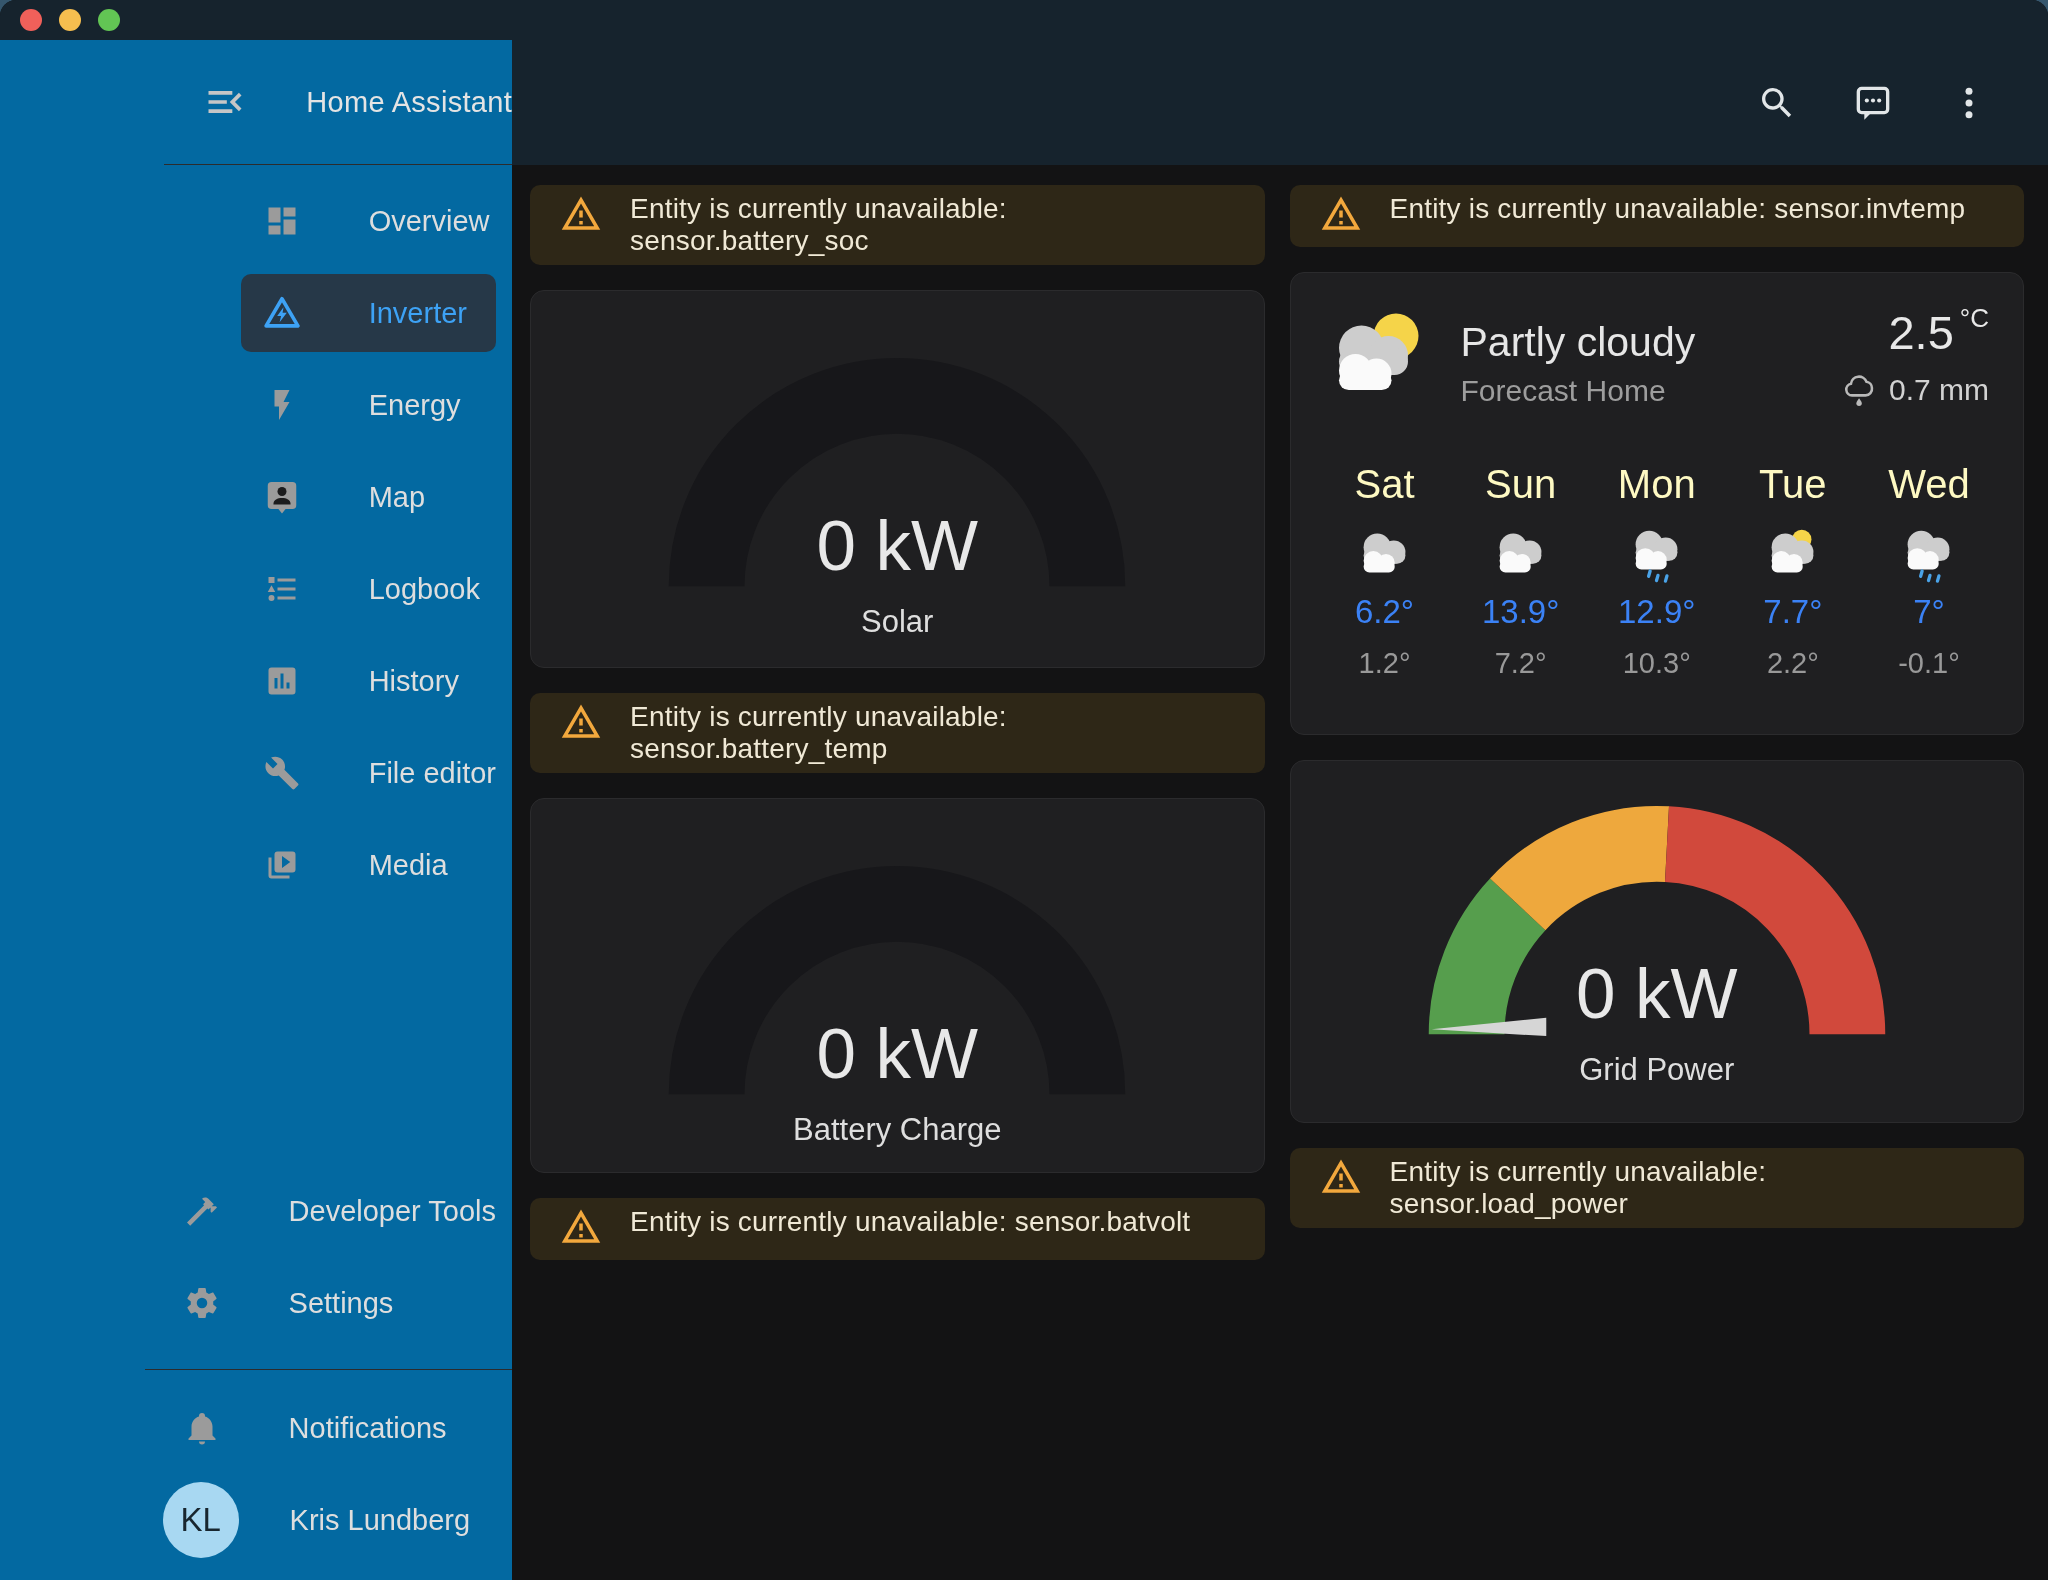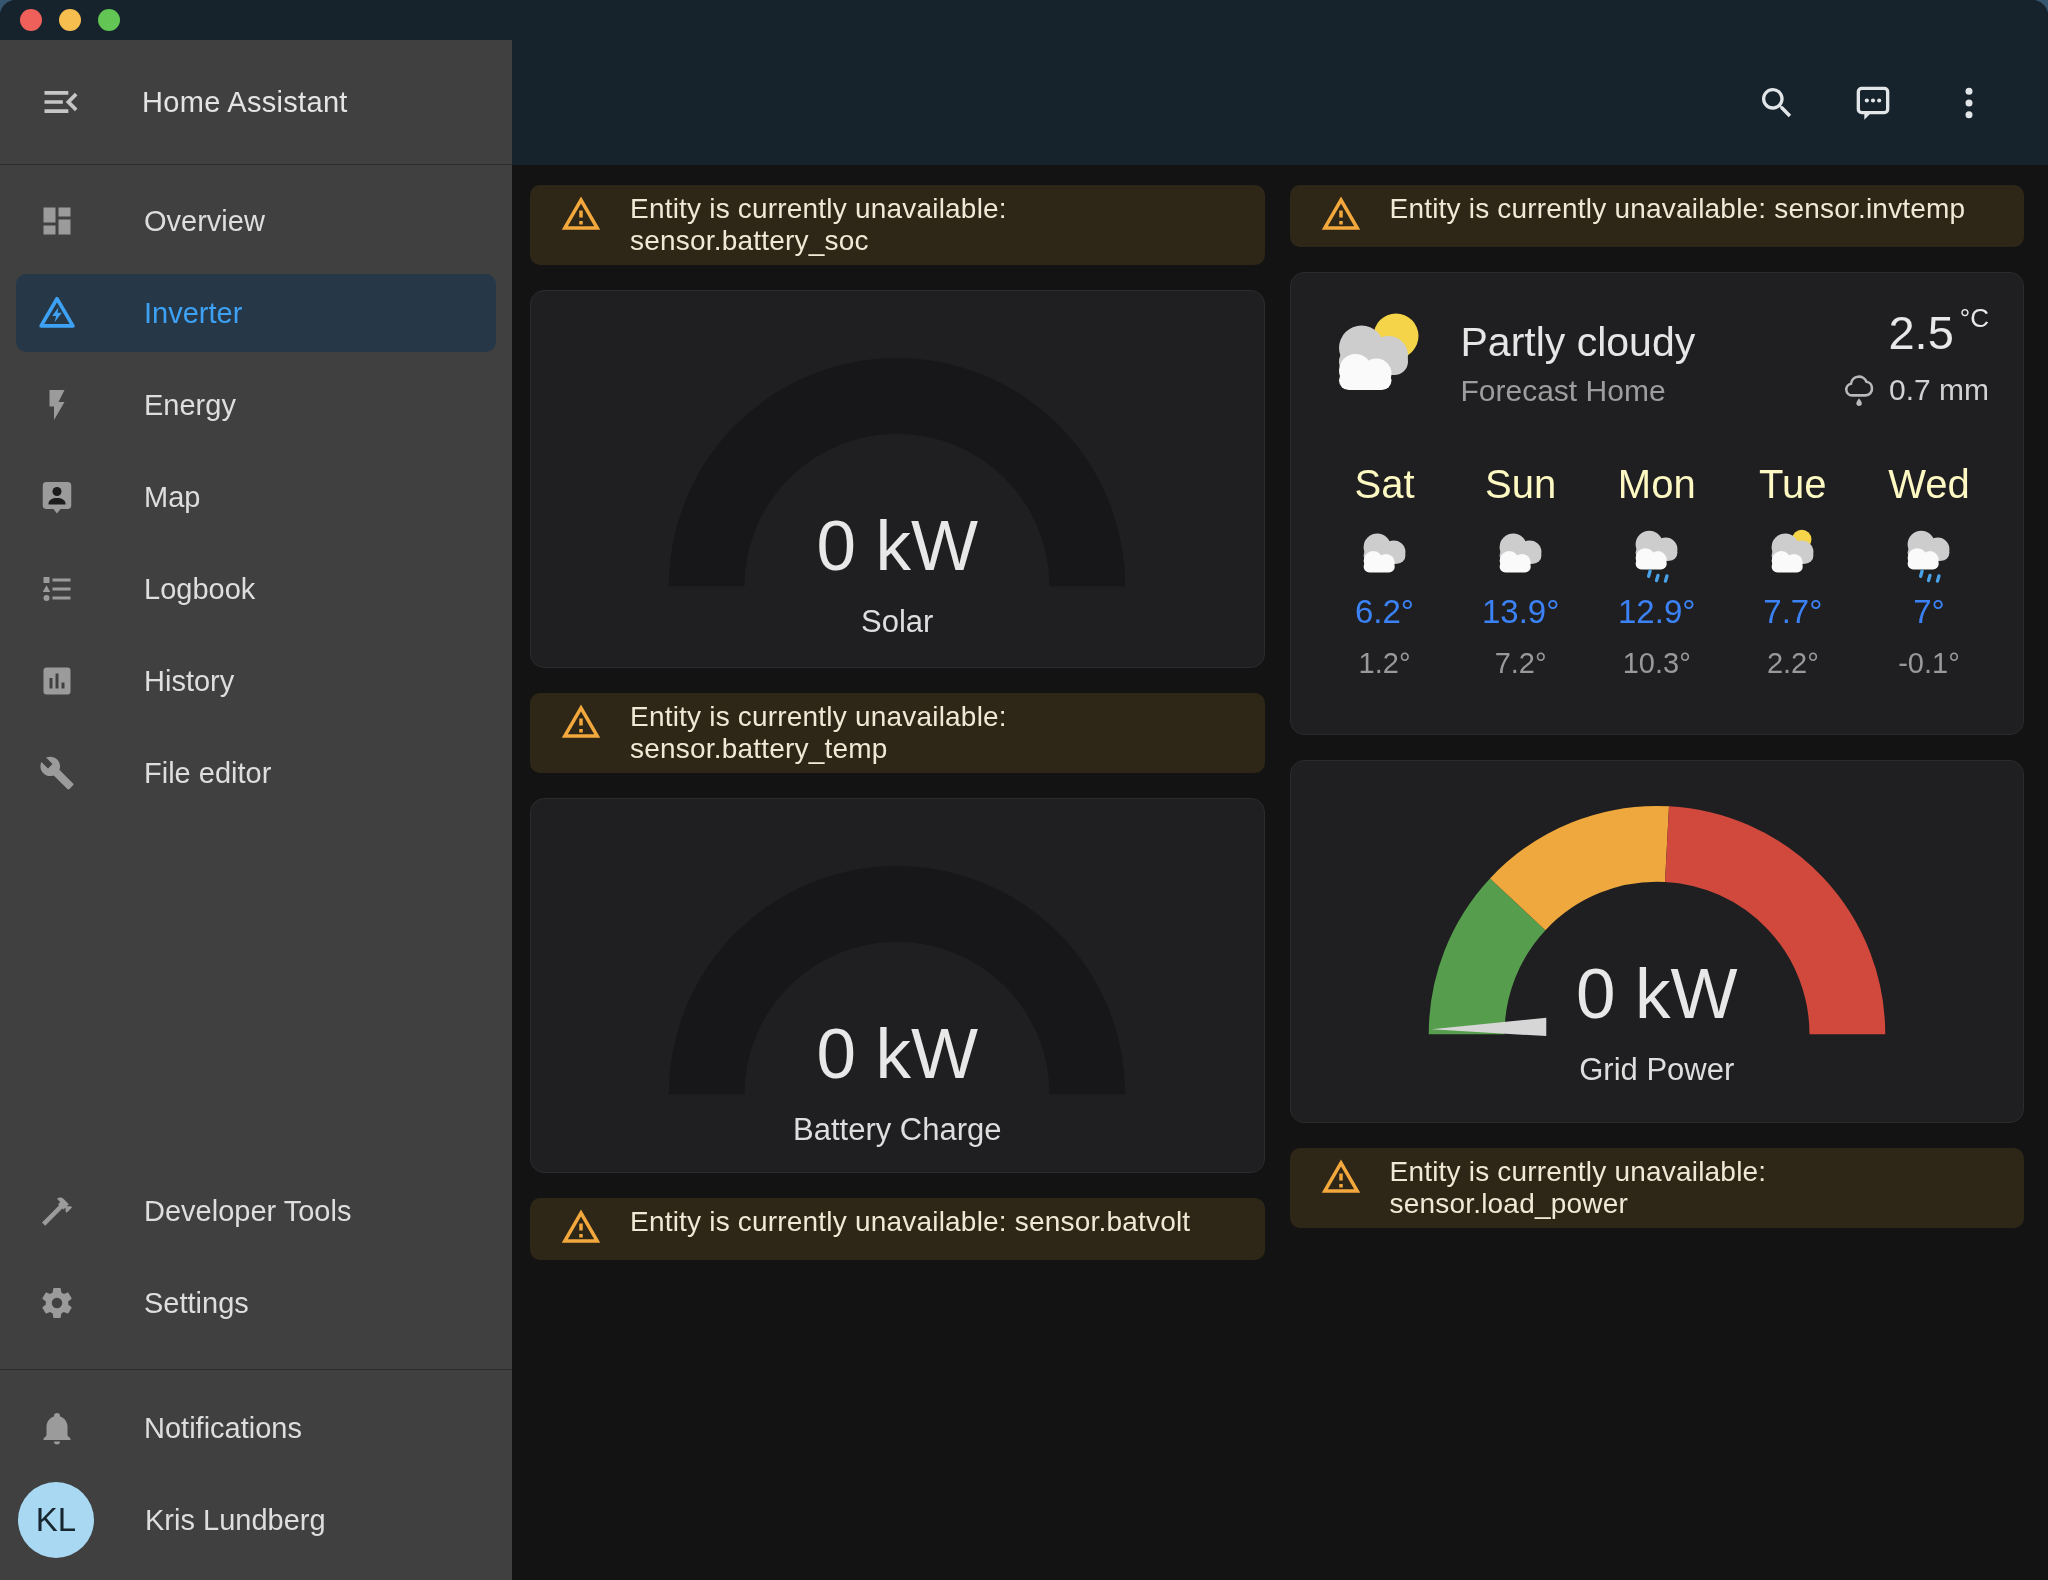--- a/index.html
+++ b/index.html
@@ -6,21 +6,21 @@
   html,body { width:2048px; height:1580px; background:#35566d; font-family:"Liberation Sans", sans-serif; overflow:hidden; }
   .window { position:absolute; inset:0; border-radius:16px 16px 0 0; overflow:hidden; background:#131314; display:flex; flex-direction:column; }
 
   
   .titlebar { height:40px; flex:none; background:#16232d; display:flex; align-items:center; padding-left:20px; }
   .tl { width:22px; height:22px; border-radius:50%; margin-right:17px; }
   .tl.close { background:#f0605a; } .tl.min { background:#f6be4f; } .tl.zoom { background:#62c554; }
 
   
   .app { flex:1; display:flex; min-height:0; }
-  .sidebar { width:512px; flex:none; background:#404040; display:flex; flex-direction:column; }
+  .sidebar { width:512px; flex:none; background:#0369a1; display:flex; flex-direction:column;align-items:flex-end; }
   .main { flex:1; display:flex; flex-direction:column; min-width:0; }
 
   
   .sidebar-header { height:125px; flex:none; display:flex; align-items:center; padding-left:38px; border-bottom:1px solid #2c2c2d; }
   .menu-open-btn { width:46px; height:46px; color:#c6c6c6; display:flex; align-items:center; justify-content:center; }
   .sidebar-title { font-size:29px; color:#e4e4e4; margin-left:58px; font-weight:400; letter-spacing:.3px; }
 
   .nav { padding-top:10px; display:flex; flex-direction:column; }
   .nav-item { height:78px; margin:7px 16px; border-radius:10px; display:flex; align-items:center; padding-left:22px; cursor:default; }
   .nav-item .icon { width:38px; height:38px; flex:none; color:#9b9b9b; display:flex; align-items:center; justify-content:center; }
@@ -152,20 +152,28 @@
             </span>
           <span class="label">History</span>
         </div>
         <div class="nav-item">
           <span class="icon">
               <svg viewBox="0 0 24 24">
                 <path d="M22.7,19L13.6,9.9C14.5,7.6 14,4.9 12.1,3C10.1,1 7.1,0.6 4.7,1.7L9,6L6,9L1.6,4.7C0.4,7.1 0.9,10.1 2.9,12.1C4.8,14 7.5,14.5 9.8,13.6L18.9,22.7C19.3,23.1 19.9,23.1 20.3,22.7L22.6,20.4C23.1,20 23.1,19.3 22.7,19Z"></path>
               </svg>
             </span>
           <span class="label">File editor</span>
+        </div>
+        <div class="nav-item">
+          <span class="icon">
+              <svg viewBox="0 0 24 24">
+                <path fill-rule="evenodd" d="M19,3H9A2,2 0 0,0 7,5V15A2,2 0 0,0 9,17H19A2,2 0 0,0 21,15V5A2,2 0 0,0 19,3M12,14V6L17.5,10L12,14M3,7V19A2,2 0 0,0 5,21H17V19H5V7H3Z"></path>
+              </svg>
+            </span>
+          <span class="label">Media</span>
         </div>
       </div>
 
       <div class="spacer"></div>
 
       <div class="nav">
         <div class="nav-item">
           <span class="icon">
               <svg viewBox="0 0 24 24">
                 <path d="M2,19.63L13.43,8.2L12.72,7.5L14.14,6.07L12,3.89C13.2,2.7 15.09,2.7 16.27,3.89L19.87,7.5L18.45,8.91H21.29L22,9.62L18.45,13.21L17.74,12.5V9.62L16.27,11.04L15.56,10.33L4.13,21.76L2,19.63Z"></path>

